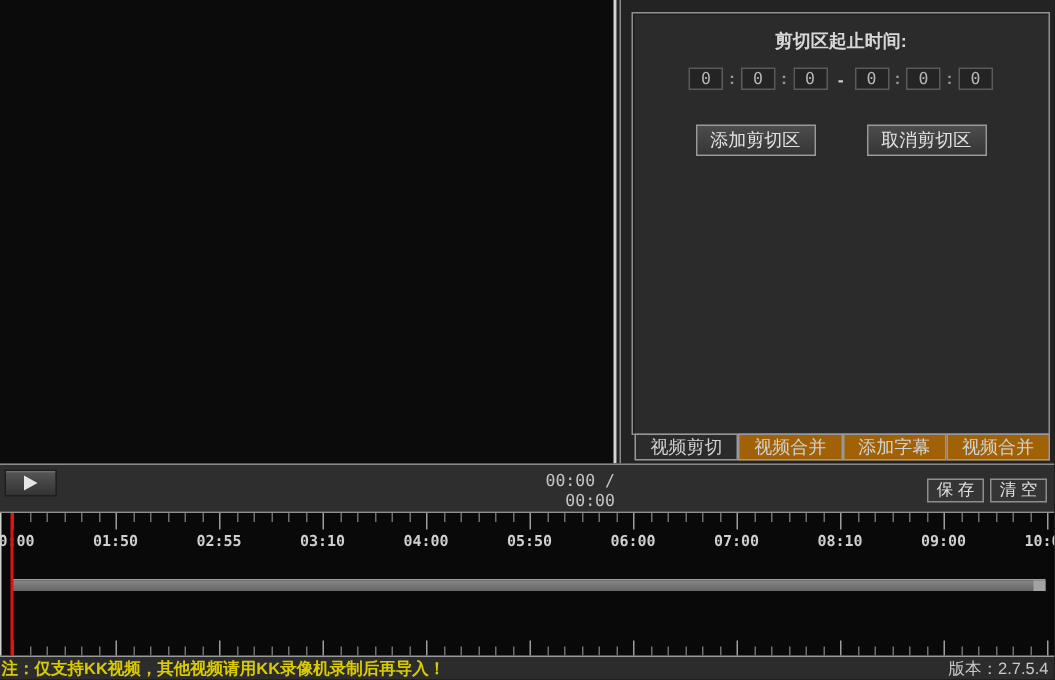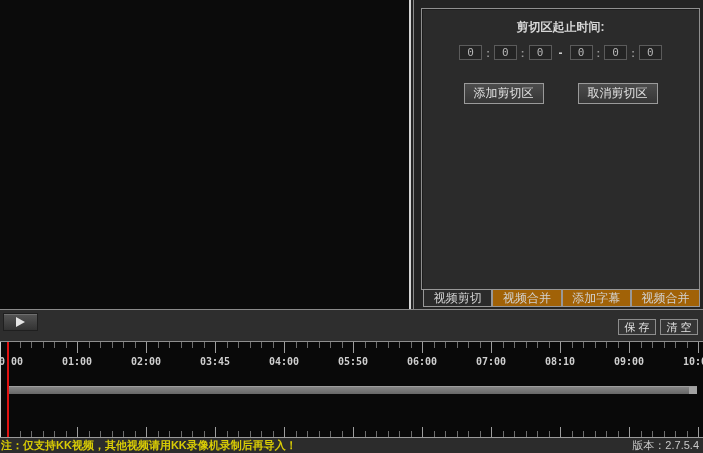--- a/index.html
+++ b/index.html
@@ -113,20 +113,21 @@
         <div class="tab">视频合并</div>
         <div class="tab">添加字幕</div>
         <div class="tab">视频合并</div>
       </div>
   </div>
 
   <div class="controls">
     <div class="play-btn">
       <div class="play-glyph"></div>
     </div>
+    <div class="time-display">00:00 / 00:00</div>
     <div class="small-btn save-btn">保 存</div>
     <div class="small-btn clear-btn">清 空</div>
   </div>
 
   <div class="timeline">
     <div class="tl-left-edge"></div>
     <div id="ruler-top">
         <div class="tick top major" style="left: 8px;"></div>
         <div class="tick top" style="left: 20px;"></div>
         <div class="tick top" style="left: 31px;"></div>
@@ -184,23 +185,23 @@
         <div class="tick top major" style="left: 629px;"></div>
         <div class="tick top" style="left: 641px;"></div>
         <div class="tick top" style="left: 652px;"></div>
         <div class="tick top" style="left: 664px;"></div>
         <div class="tick top" style="left: 675px;"></div>
         <div class="tick top" style="left: 687px;"></div>
         <div class="tick top major" style="left: 698px;"></div>
       </div>
     <div id="ruler-labels">
         <div class="tl-label" style="left: 8px;">00:00</div>
-        <div class="tl-label" style="left: 77px;">01:00</div>
-        <div class="tl-label" style="left: 146px;">02:00</div>
-        <div class="tl-label" style="left: 215px;">03:45</div>
+        <div class="tl-label" style="left: 77px;">01:50</div>
+        <div class="tl-label" style="left: 146px;">02:55</div>
+        <div class="tl-label" style="left: 215px;">03:10</div>
         <div class="tl-label" style="left: 284px;">04:00</div>
         <div class="tl-label" style="left: 353px;">05:50</div>
         <div class="tl-label" style="left: 422px;">06:00</div>
         <div class="tl-label" style="left: 491px;">07:00</div>
         <div class="tl-label" style="left: 560px;">08:10</div>
         <div class="tl-label" style="left: 629px;">09:00</div>
         <div class="tl-label" style="left: 698px;">10:00</div>
       </div>
     <div class="tl-scrollbar">
       <div class="tl-scrollbar-cap"></div>

